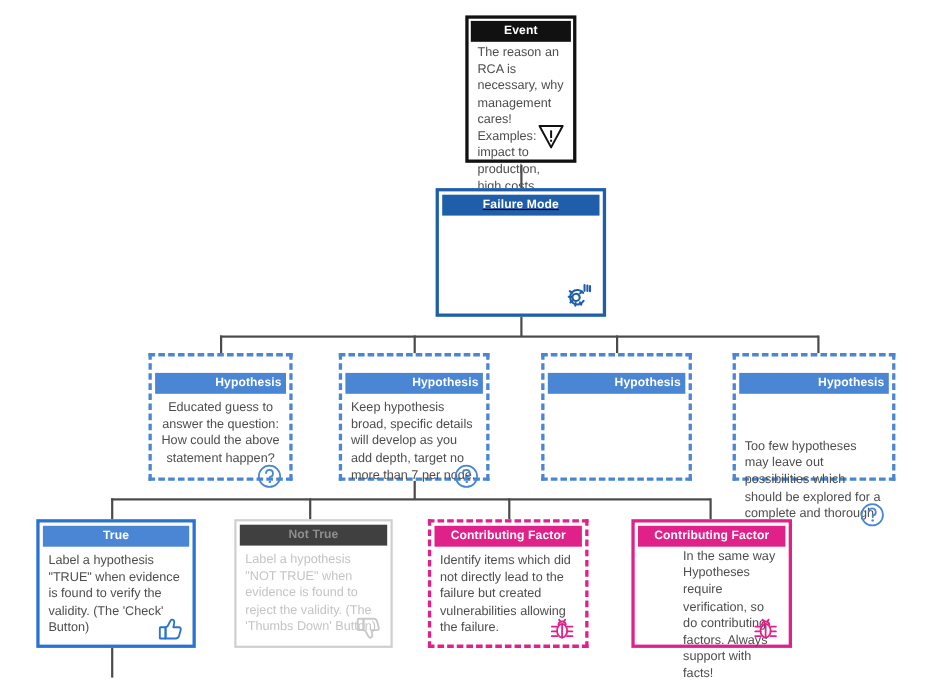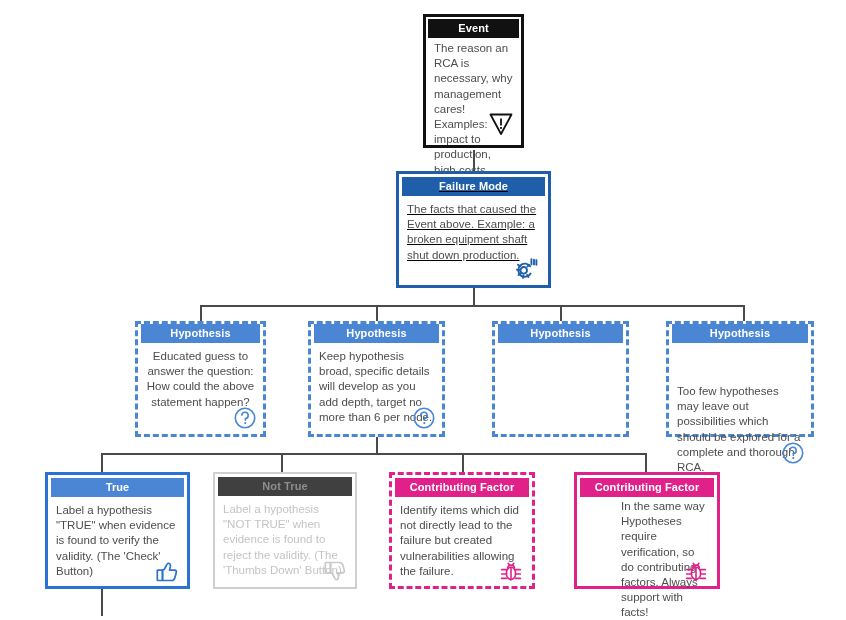--- a/index.html
+++ b/index.html
@@ -29,21 +29,21 @@
   .n-event{border:3px solid #111111;}
   .n-event .hdr{background:#111111;color:#ffffff;margin:2px 2px 0 2px;}
   .n-event .body{padding-top:3px;}
 
   
   .n-failure{border:3px solid #1f5fa9;text-decoration:underline;}
   .n-failure .hdr{background:#1f5fa9;color:#ffffff;margin:3px 3px 0 3px;}
 
   
   .n-hyp{border:3px dashed #4a86d4;}
-  .n-hyp .hdr{background:#4a86d4;color:#ffffff;margin:0 3px 0 3px;}
+  .n-hyp .hdr{background:#4a86d4;color:#ffffff;margin:15px 3px 0 3px;text-align:right;}
 
   
   .n-true{border:3px solid #2b73d2;}
   .n-true .hdr{background:#4a86d4;color:#ffffff;margin:3px 3px 0 3px;}
 
   
   .n-nottrue{border:2px solid #cfcfcf;}
   .n-nottrue .hdr{background:#404040;color:#8e8e8e;margin:3px 3px 0 3px;}
   .n-nottrue .body{color:#c4c4c4;}
 
@@ -94,21 +94,20 @@
           <rect x="12.1" y="7.5" width="1.8" height="7" fill="#111"></rect>
           <rect x="12.1" y="16" width="1.8" height="1.9" fill="#111"></rect>
         </svg>
       </span>
     </div>
   </div>
 
   <div class="node n-failure" style="left:396px;top:171px;width:155px;height:117px;">
     <div class="hdr">Failure Mode</div>
     <div class="body" style="height:90px;">
-      <p>The facts that caused the Event above. Example: a broken equipment shaft shut down production.</p>
       <span class="icon" style="right:10px;bottom:3px;">
         <svg width="28" height="26" viewBox="0 0 28 26">
           <g fill="none" stroke="#1f5fa9" stroke-width="1.9" stroke-linecap="round">
             <path d="M20.2 9.3 a6.6 6.6 0 1 0 0.4 7.2"></path>
             <path d="M13.6 10 a3.3 3.3 0 1 0 0.2 6.6 a3.3 3.3 0 1 0 -0.2 -6.6"></path>
             <path d="M8.0 7.7 l1.9 1.5 M7.0 12.8 l2.4 0.1 M8.5 18.0 l2.0 -1.4
                      M13.0 20.9 l0.3 -2.4 M18.4 20.0 l-1.2 -2.1 M19.3 8.1 l-1.9 1.5"></path>
             <path d="M21.4 2.2 v5.2 M24.0 2.6 v5.0 M26.4 3.1 v4.6"></path>
           </g>
         </svg>
@@ -126,21 +125,21 @@
           <path d="M8.8 9.1 a3.2 3.2 0 1 1 3.6 3.5 v1.6" fill="none" stroke="#4a86d4" stroke-width="1.6" stroke-linecap="round"></path>
           <circle cx="12.3" cy="17.1" r="1.1" fill="#4a86d4"></circle>
         </svg>
       </span>
     </div>
   </div>
 
   <div class="node n-hyp" style="left:308px;top:321px;width:137px;height:116px;">
     <div class="hdr">Hypothesis</div>
     <div class="body" style="height:89px;">
-      <p>Keep hypothesis broad, specific details will develop as you add depth, target no more than 6 per node.</p>
+      <p>Keep hypothesis broad, specific details will develop as you add depth, target no more than 7 per node.</p>
       <span class="icon" style="right:6px;bottom:2px;">
         <svg width="24" height="24" viewBox="0 0 24 24">
           <circle cx="12" cy="12" r="9.7" fill="none" stroke="#4a86d4" stroke-width="1.6"></circle>
           <path d="M8.8 9.1 a3.2 3.2 0 1 1 3.6 3.5 v1.6" fill="none" stroke="#4a86d4" stroke-width="1.6" stroke-linecap="round"></path>
           <circle cx="12.3" cy="17.1" r="1.1" fill="#4a86d4"></circle>
         </svg>
       </span>
     </div>
   </div>
 
@@ -155,21 +154,21 @@
       <span class="icon" style="right:6px;bottom:2px;">
         <svg width="24" height="24" viewBox="0 0 24 24">
           <circle cx="12" cy="12" r="9.7" fill="none" stroke="#4a86d4" stroke-width="1.6"></circle>
           <path d="M8.8 9.1 a3.2 3.2 0 1 1 3.6 3.5 v1.6" fill="none" stroke="#4a86d4" stroke-width="1.6" stroke-linecap="round"></path>
           <circle cx="12.3" cy="17.1" r="1.1" fill="#4a86d4"></circle>
         </svg>
       </span>
     </div>
   </div>
 
-  <div class="node n-true" style="left:45px;top:472px;width:145px;height:117px;">
+  <div class="node n-true" style="left:33px;top:472px;width:145px;height:117px;">
     <div class="hdr">True</div>
     <div class="body" style="height:90px;">
       <p>Label a hypothesis "TRUE" when evidence is found to verify the validity. (The 'Check' Button)</p>
       <span class="icon" style="right:6px;bottom:2px;">
         <svg width="28" height="26" viewBox="0 0 28 26">
           <g fill="none" stroke="#2b73d2" stroke-width="1.7" stroke-linejoin="round">
             <path d="M9.5 11.2 L9.5 21.5 L18.6 21.5 C20.4 21.5 21.4 20.5 21.8 19.0
                      L23.3 13.6 C23.7 12.2 22.9 11.2 21.6 11.2 L16.6 11.2
                      L17.4 7.3 C17.7 5.4 16.6 4.0 15.2 4.3 C14.4 4.5 14.0 5.1 13.6 6.0
                      L11.3 10.4 Z"></path>

